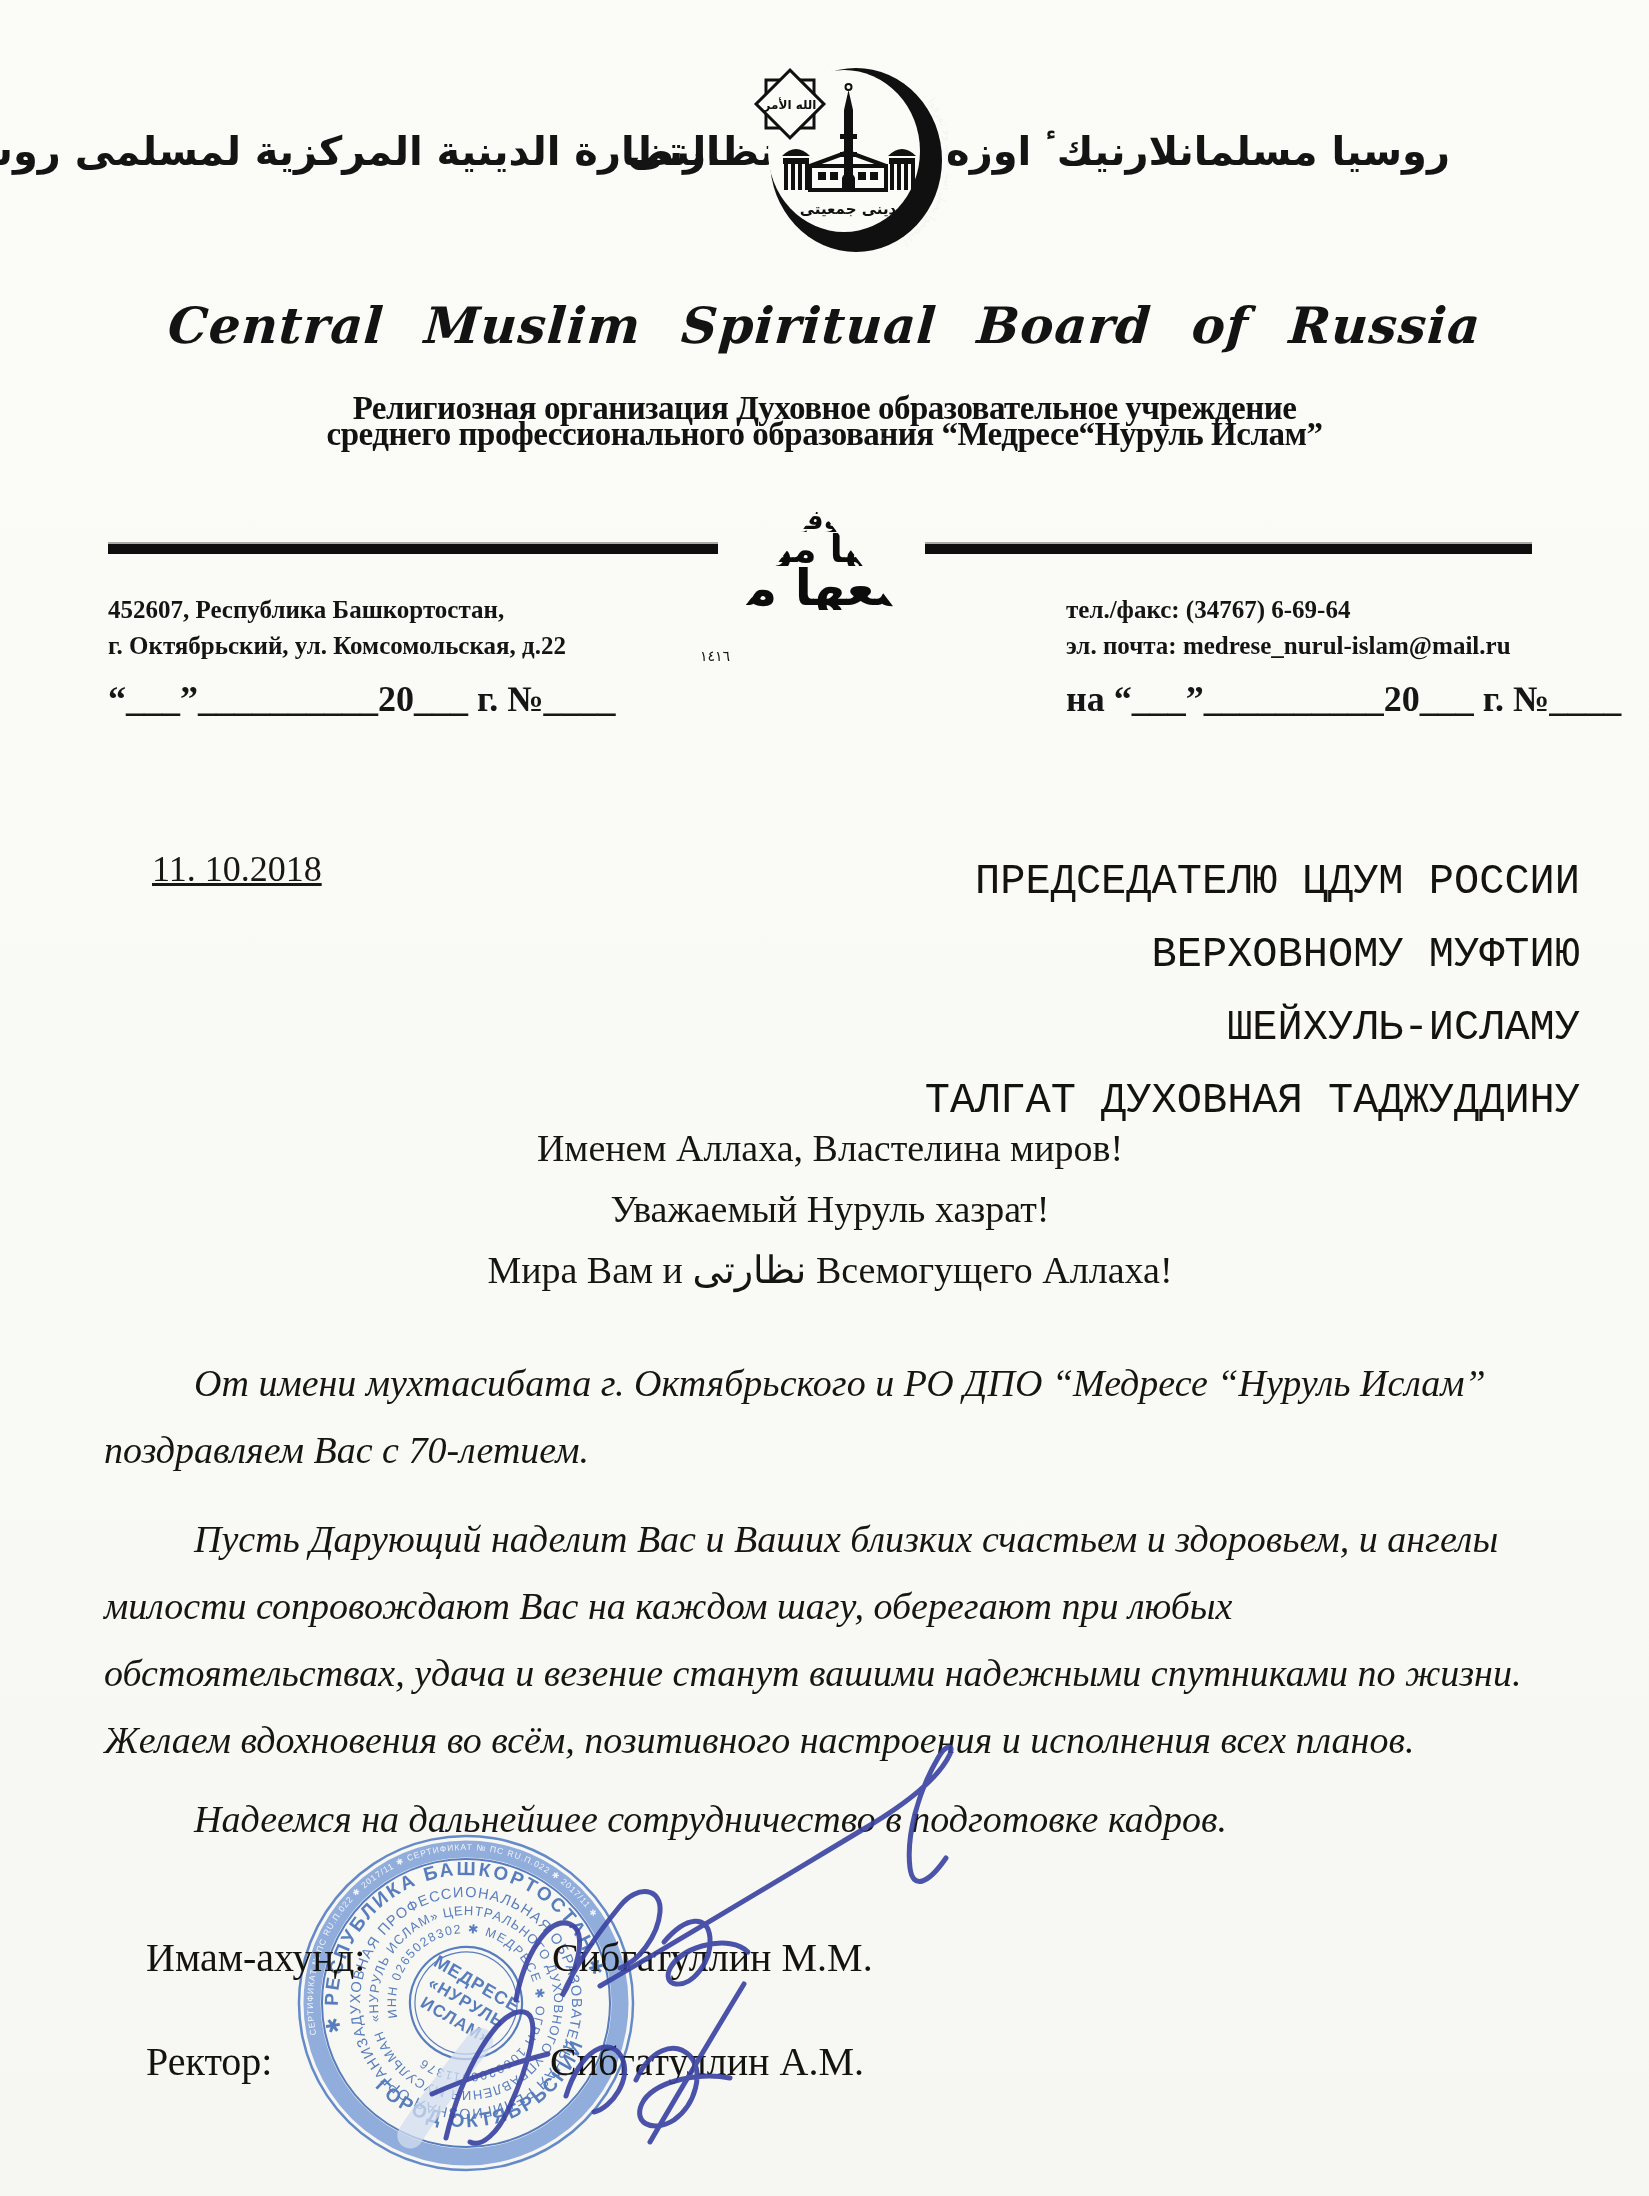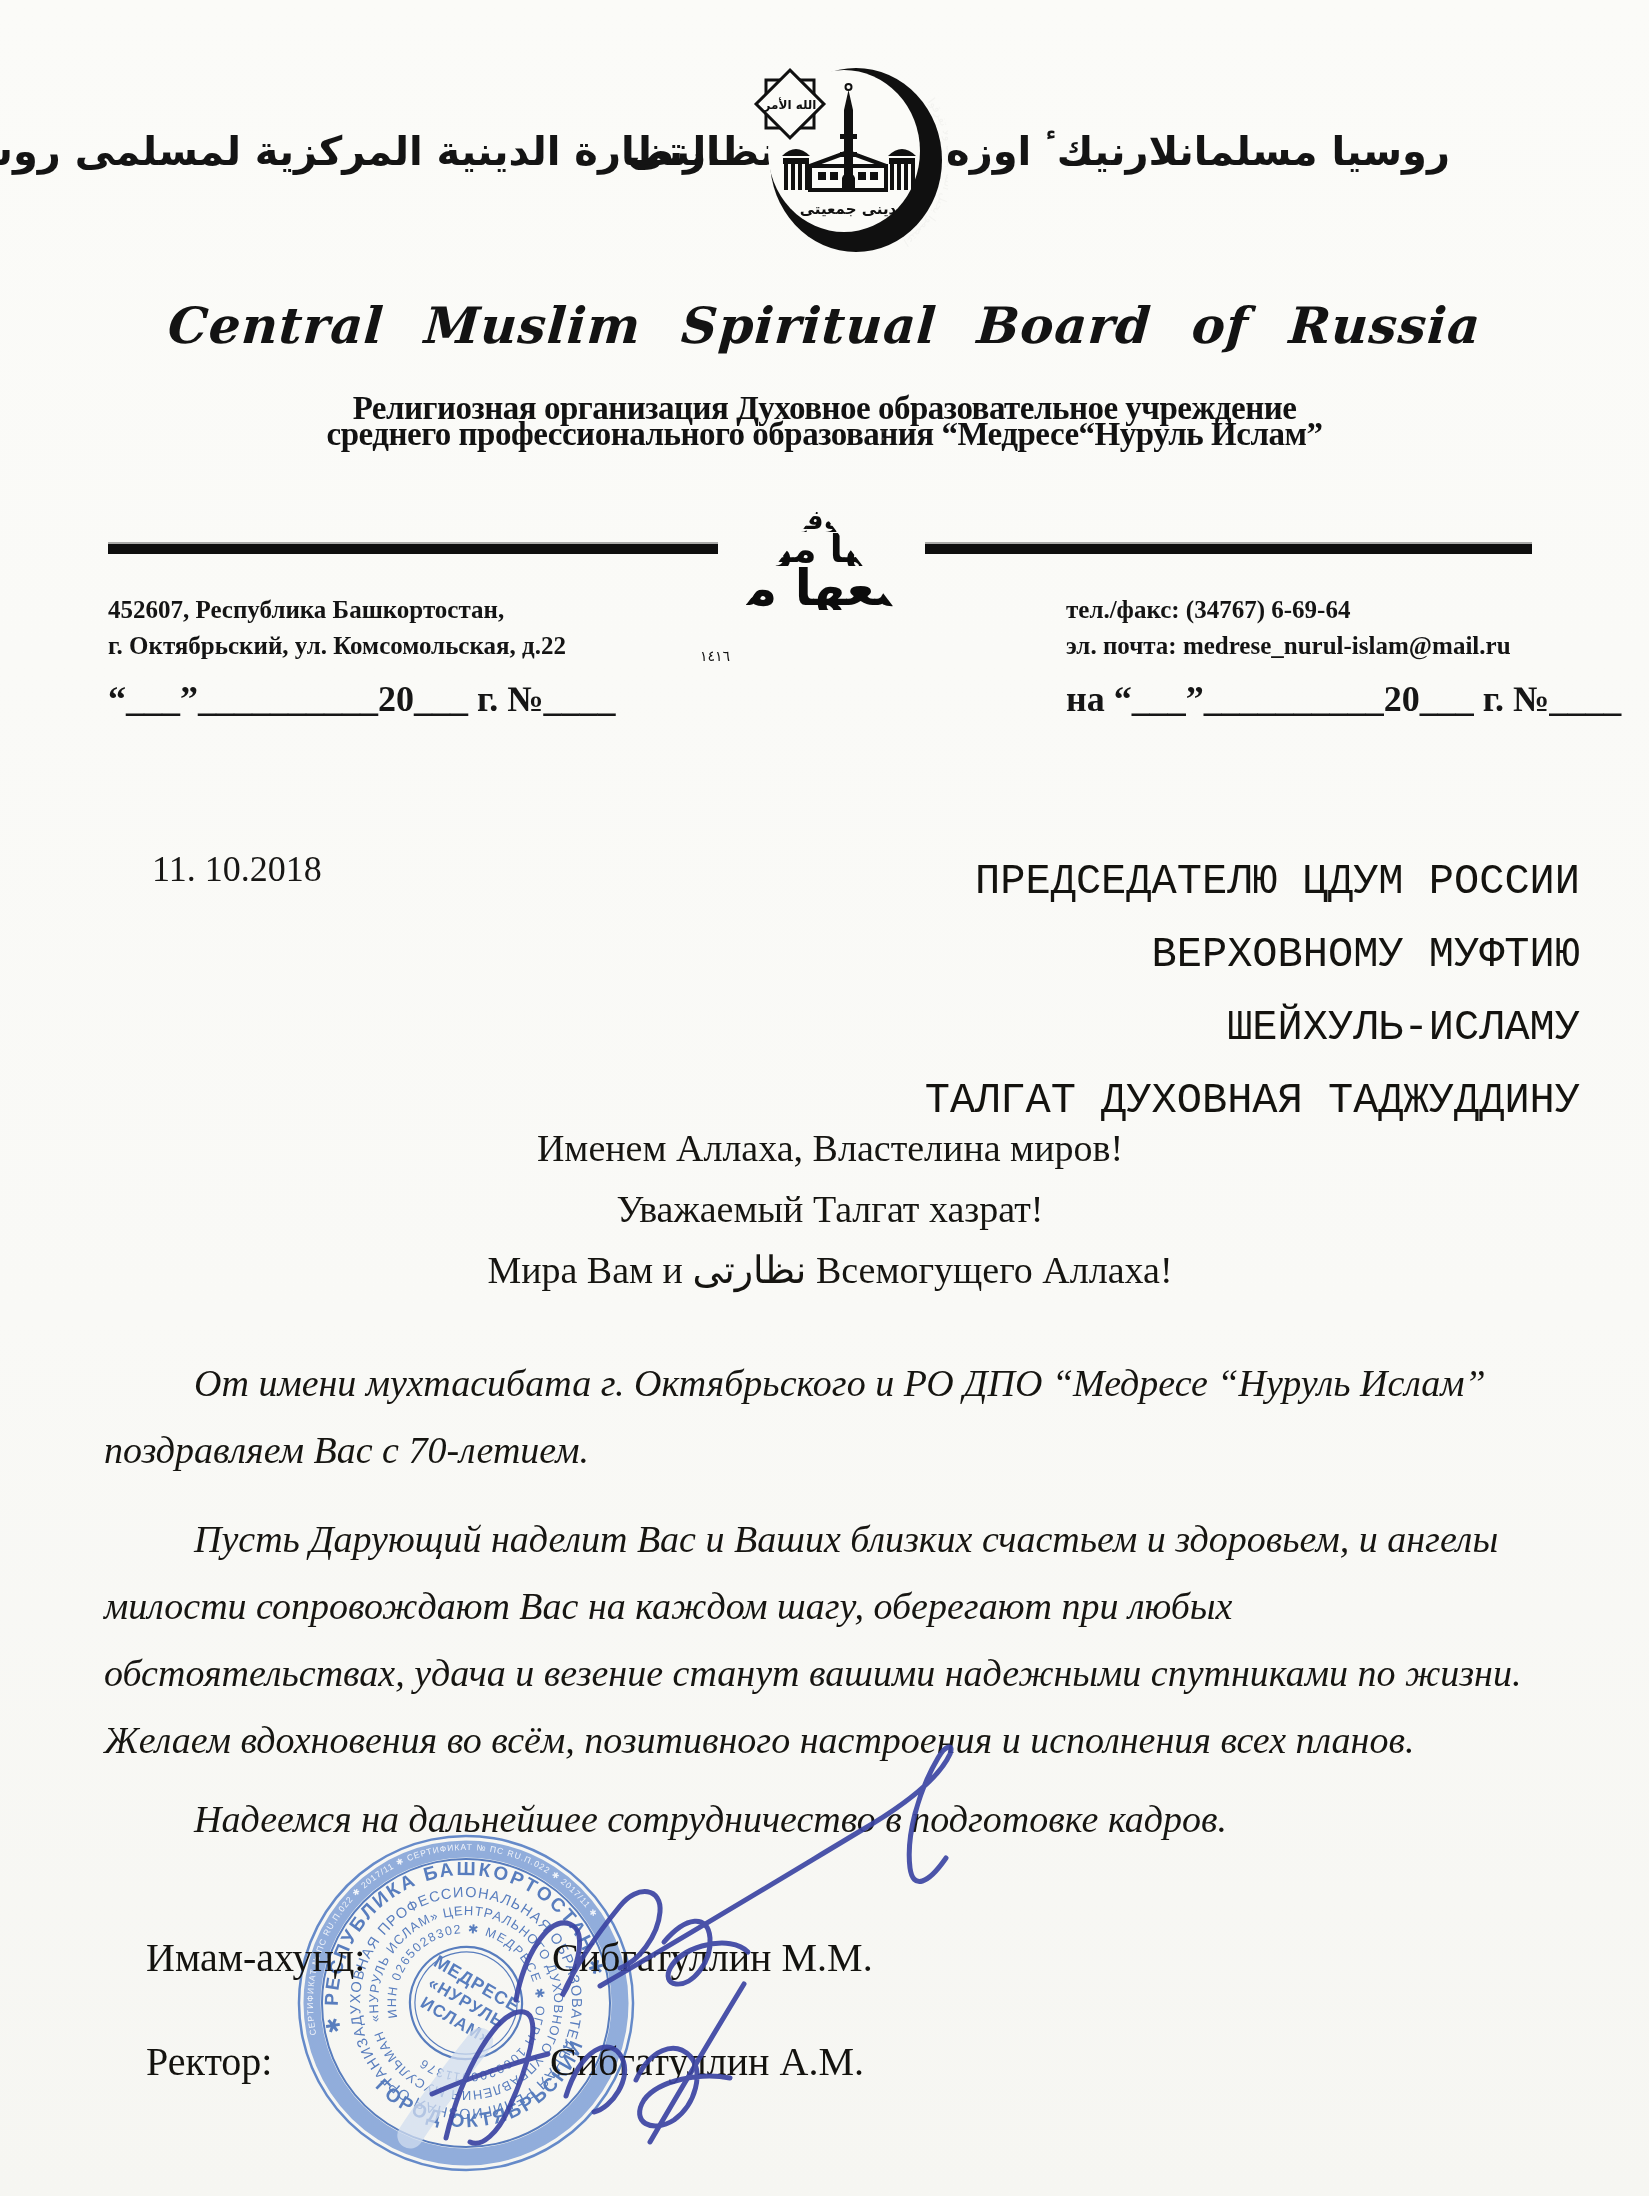--- a/index.html
+++ b/index.html
@@ -16,21 +16,21 @@
     width:100%;text-align:center;
     font-family:"DejaVu Serif",serif;font-style:italic;font-weight:bold;
     font-size:50px;letter-spacing:1px;word-spacing:22px;color:#131313;
     transform:skewX(-4deg);
   }
   .org-line{width:100%;text-align:center;font-weight:bold;font-size:33px;color:#121212;
     font-family:"Liberation Serif",serif;letter-spacing:-0.5px;}
   .rule{background:#0e0e0e;height:10px;box-shadow:0 -2px 0 rgba(20,20,20,.35);}
   .small-bold{font-weight:bold;font-size:25px;line-height:36px;color:#141414;}
   .blankline{font-weight:bold;font-size:36px;color:#161616;white-space:nowrap;}
-  .date-text{font-size:36px;color:#181715;}
+  .date-text{font-size:36px;color:#181715;text-decoration:underline;}
   .addressee{width:680px;text-align:right;font-size:42px;line-height:73px;color:#14130f;
     letter-spacing:0px;white-space:nowrap;font-family:Liberation Mono, monospace;}
   .addressee div{white-space:nowrap;}
   .greeting{width:1460px;text-align:center;font-size:38px;line-height:61px;color:#161511;}
   .para{width:1432px;font-size:38px;line-height:67px;color:#161511;text-indent:90px;font-style:italic;}
   .sig-label{font-size:40px;color:#14130f;}
   .pyramid{width:244px;height:176px;overflow:hidden;
     clip-path:polygon(50% 0,100% 92%,88% 100%,12% 100%,0 92%);
     text-align:center;color:#0c0c0c;}
   .pyramid .row{display:block;font-family:"DejaVu Sans",sans-serif;direction:rtl;
@@ -138,21 +138,21 @@
 
   <div class="abs addressee" style="left:900px;top:846px;">
     <div>ПРЕДСЕДАТЕЛЮ ЦДУМ РОССИИ</div>
     <div>ВЕРХОВНОМУ МУФТИЮ</div>
     <div>ШЕЙХУЛЬ-ИСЛАМУ</div>
     <div>ТАЛГАТ ДУХОВНАЯ ТАДЖУДДИНУ</div>
   </div>
 
   <div class="abs greeting" style="left:100px;top:1118px;">
     <div>Именем Аллаха, Властелина миров!</div>
-    <div>Уважаемый Талгат хазрат!</div>
+    <div>Уважаемый Нуруль хазрат!</div>
     <div>Мира Вам и نظارتى Всемогущего Аллаха!</div>
   </div>
 
   <div class="abs para" style="left:104px;top:1350px;">От имени мухтасибата г. Октябрьского и РО ДПО “Медресе “Нуруль Ислам” поздравляем Вас с 70-летием.</div>
   <div class="abs para" style="left:104px;top:1506px;">Пусть Дарующий наделит Вас и Ваших близких счастьем и здоровьем, и ангелы милости сопровождают Вас на каждом шагу, оберегают при любых обстоятельствах, удача и везение станут вашими надежными спутниками по жизни. Желаем вдохновения во всём, позитивного настроения и исполнения всех планов.</div>
   <div class="abs para" style="left:104px;top:1786px;">Надеемся на дальнейшее сотрудничество в подготовке кадров.</div>
 
   <div class="abs stampwrap" style="left:294px;top:1831px;width:344px;height:344px;">
     <svg width="344" height="344" viewBox="-172 -172 344 344">
       <g transform="rotate(-12)" fill="none">

